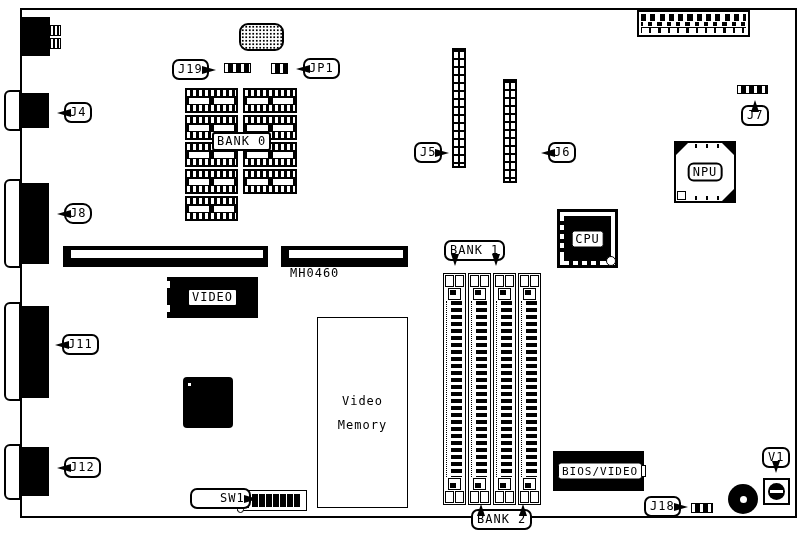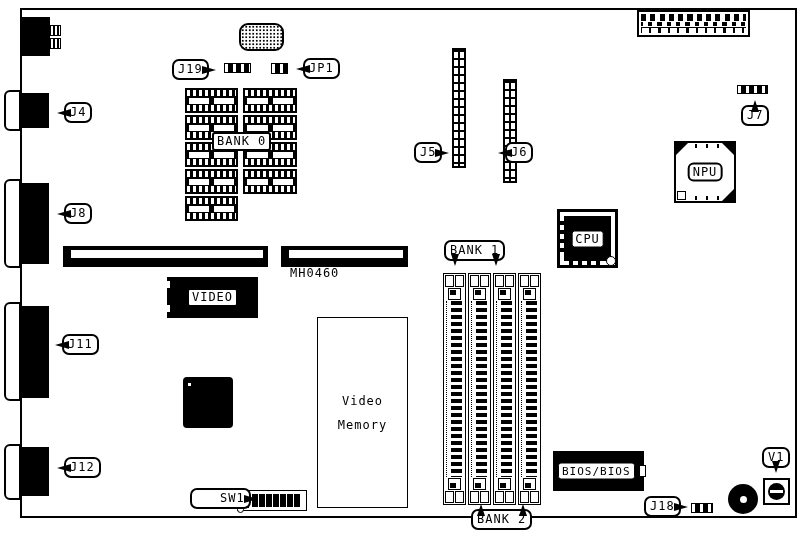--- a/index.html
+++ b/index.html
@@ -116,21 +116,21 @@
 
   <div class="abs shell" style="left:4px;top:90px;width:17px;height:41px;"></div>
   <div class="abs econ" style="left:20px;top:93px;width:29px;height:35px;"></div>
   <div class="co" style="left:64px;top:102px;">
     <i class="pt pt-l"></i>
     <span>J4</span>
   </div>
 
   <div class="abs shell" style="left:4px;top:179px;width:17px;height:89px;"></div>
   <div class="abs econ" style="left:20px;top:183px;width:29px;height:81px;"></div>
-  <div class="co" style="left:64px;top:203px;">
+  <div class="co" style="left:64px;top:203px;border-radius:9px;">
     <i class="pt pt-l"></i>
     <span>J8</span>
   </div>
 
   <div class="abs shell" style="left:4px;top:302px;width:17px;height:99px;"></div>
   <div class="abs econ" style="left:20px;top:306px;width:29px;height:92px;"></div>
   <div class="co" style="left:62px;top:334px;">
     <i class="pt pt-l"></i>
     <span>J11</span>
   </div>
@@ -242,21 +242,21 @@
       <div class="d-pins"></div>
     </div>
   <div class="abs tag" style="left:212px;top:132px;">BANK 0</div>
 
   <div class="abs pinhdr" style="left:452px;top:48px;width:14px;height:120px;"></div>
   <div class="co" style="left:414px;top:142px;">
     <span>J5</span>
     <i class="pt pt-r"></i>
   </div>
   <div class="abs pinhdr" style="left:503px;top:79px;width:14px;height:104px;"></div>
-  <div class="co" style="left:505px;top:142px;">
+  <div class="co" style="left:548px;top:142px;">
     <i class="pt pt-l"></i>
     <span>J6</span>
   </div>
 
   <div class="abs npu" style="left:674px;top:141px;width:62px;height:62px;">
     <i class="corner c-tl"></i>
     <i class="corner c-tr"></i>
     <i class="corner c-br"></i>
     <i class="bl"></i>
     <div class="tag center-tag" style="border-radius:6px;">NPU</div>
@@ -346,21 +346,21 @@
   </div>
 
   <div class="co" style="left:471px;top:509px;">
     <i class="pt pt-u" style="left:14%;"></i>
     <i class="pt pt-u" style="left:88%;"></i>
     <span>BANK 2</span>
   </div>
 
   <div class="abs bios" style="left:553px;top:451px;width:91px;height:40px;">
     <div class="bn"></div>
-    <div class="tag">BIOS/BIOS</div>
+    <div class="tag">BIOS/VIDEO</div>
   </div>
 
   <div class="co" style="left:190px;top:488px;padding-left:28px;">
     <span>SW1</span>
     <i class="pt pt-r"></i>
   </div>
   <div class="abs dipsw" style="left:237px;top:490px;">
     <i class="off"></i>
     <i></i>
     <i></i>

